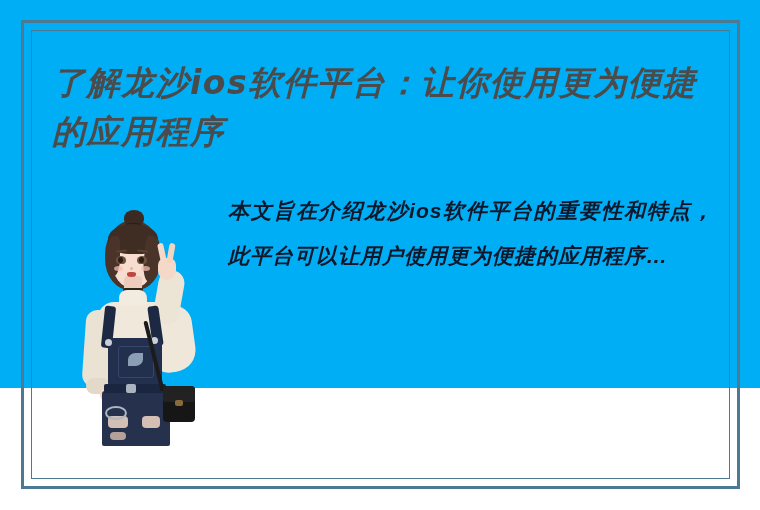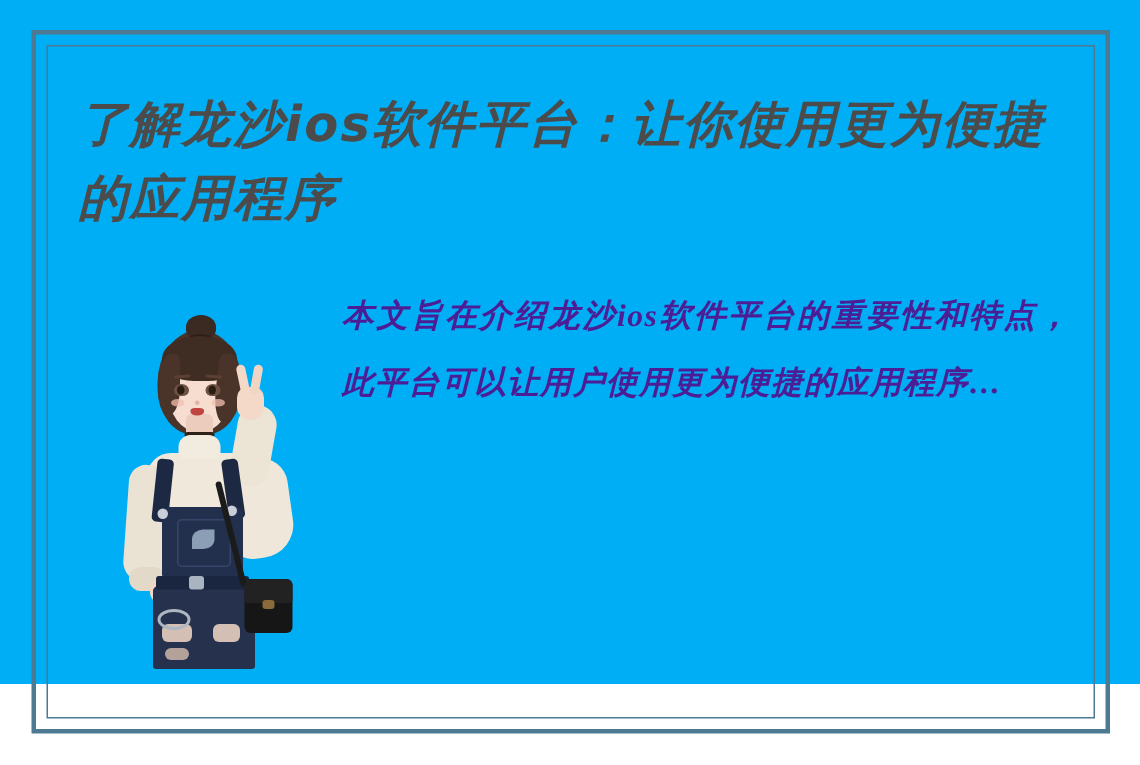--- a/index.html
+++ b/index.html
@@ -9,21 +9,21 @@
   body {
     width: 760px;
     height: 510px;
     overflow: hidden;
     font-family: "DejaVu Sans", sans-serif;
   }
 
   #banner {
     position: relative;
     width: 760px;
-    height: 456px;
+    height: 388px;
     background: #00AEF5;
     box-sizing: border-box;
   }
 
   
   #frame-outer {
     position: absolute;
     left: 21px;
     top: 20px;
     width: 719px;
@@ -58,22 +58,22 @@
     letter-spacing: 1.5px;
     white-space: pre-wrap;
   }
 
   
   #summary {
     position: absolute;
     left: 228px;
     top: 188px;
     width: 486px;
-    color: #4c1d95;
-    font-family: Liberation Serif, serif;
+    color: #0f172a;
+    font-family: Liberation Sans, sans-serif;
     font-size: 21px;
     line-height: 45px;
     font-weight: 700;
     font-style: italic;
     letter-spacing: 1px;
     text-align: justify;
     white-space: pre-wrap;
   }
 
   

